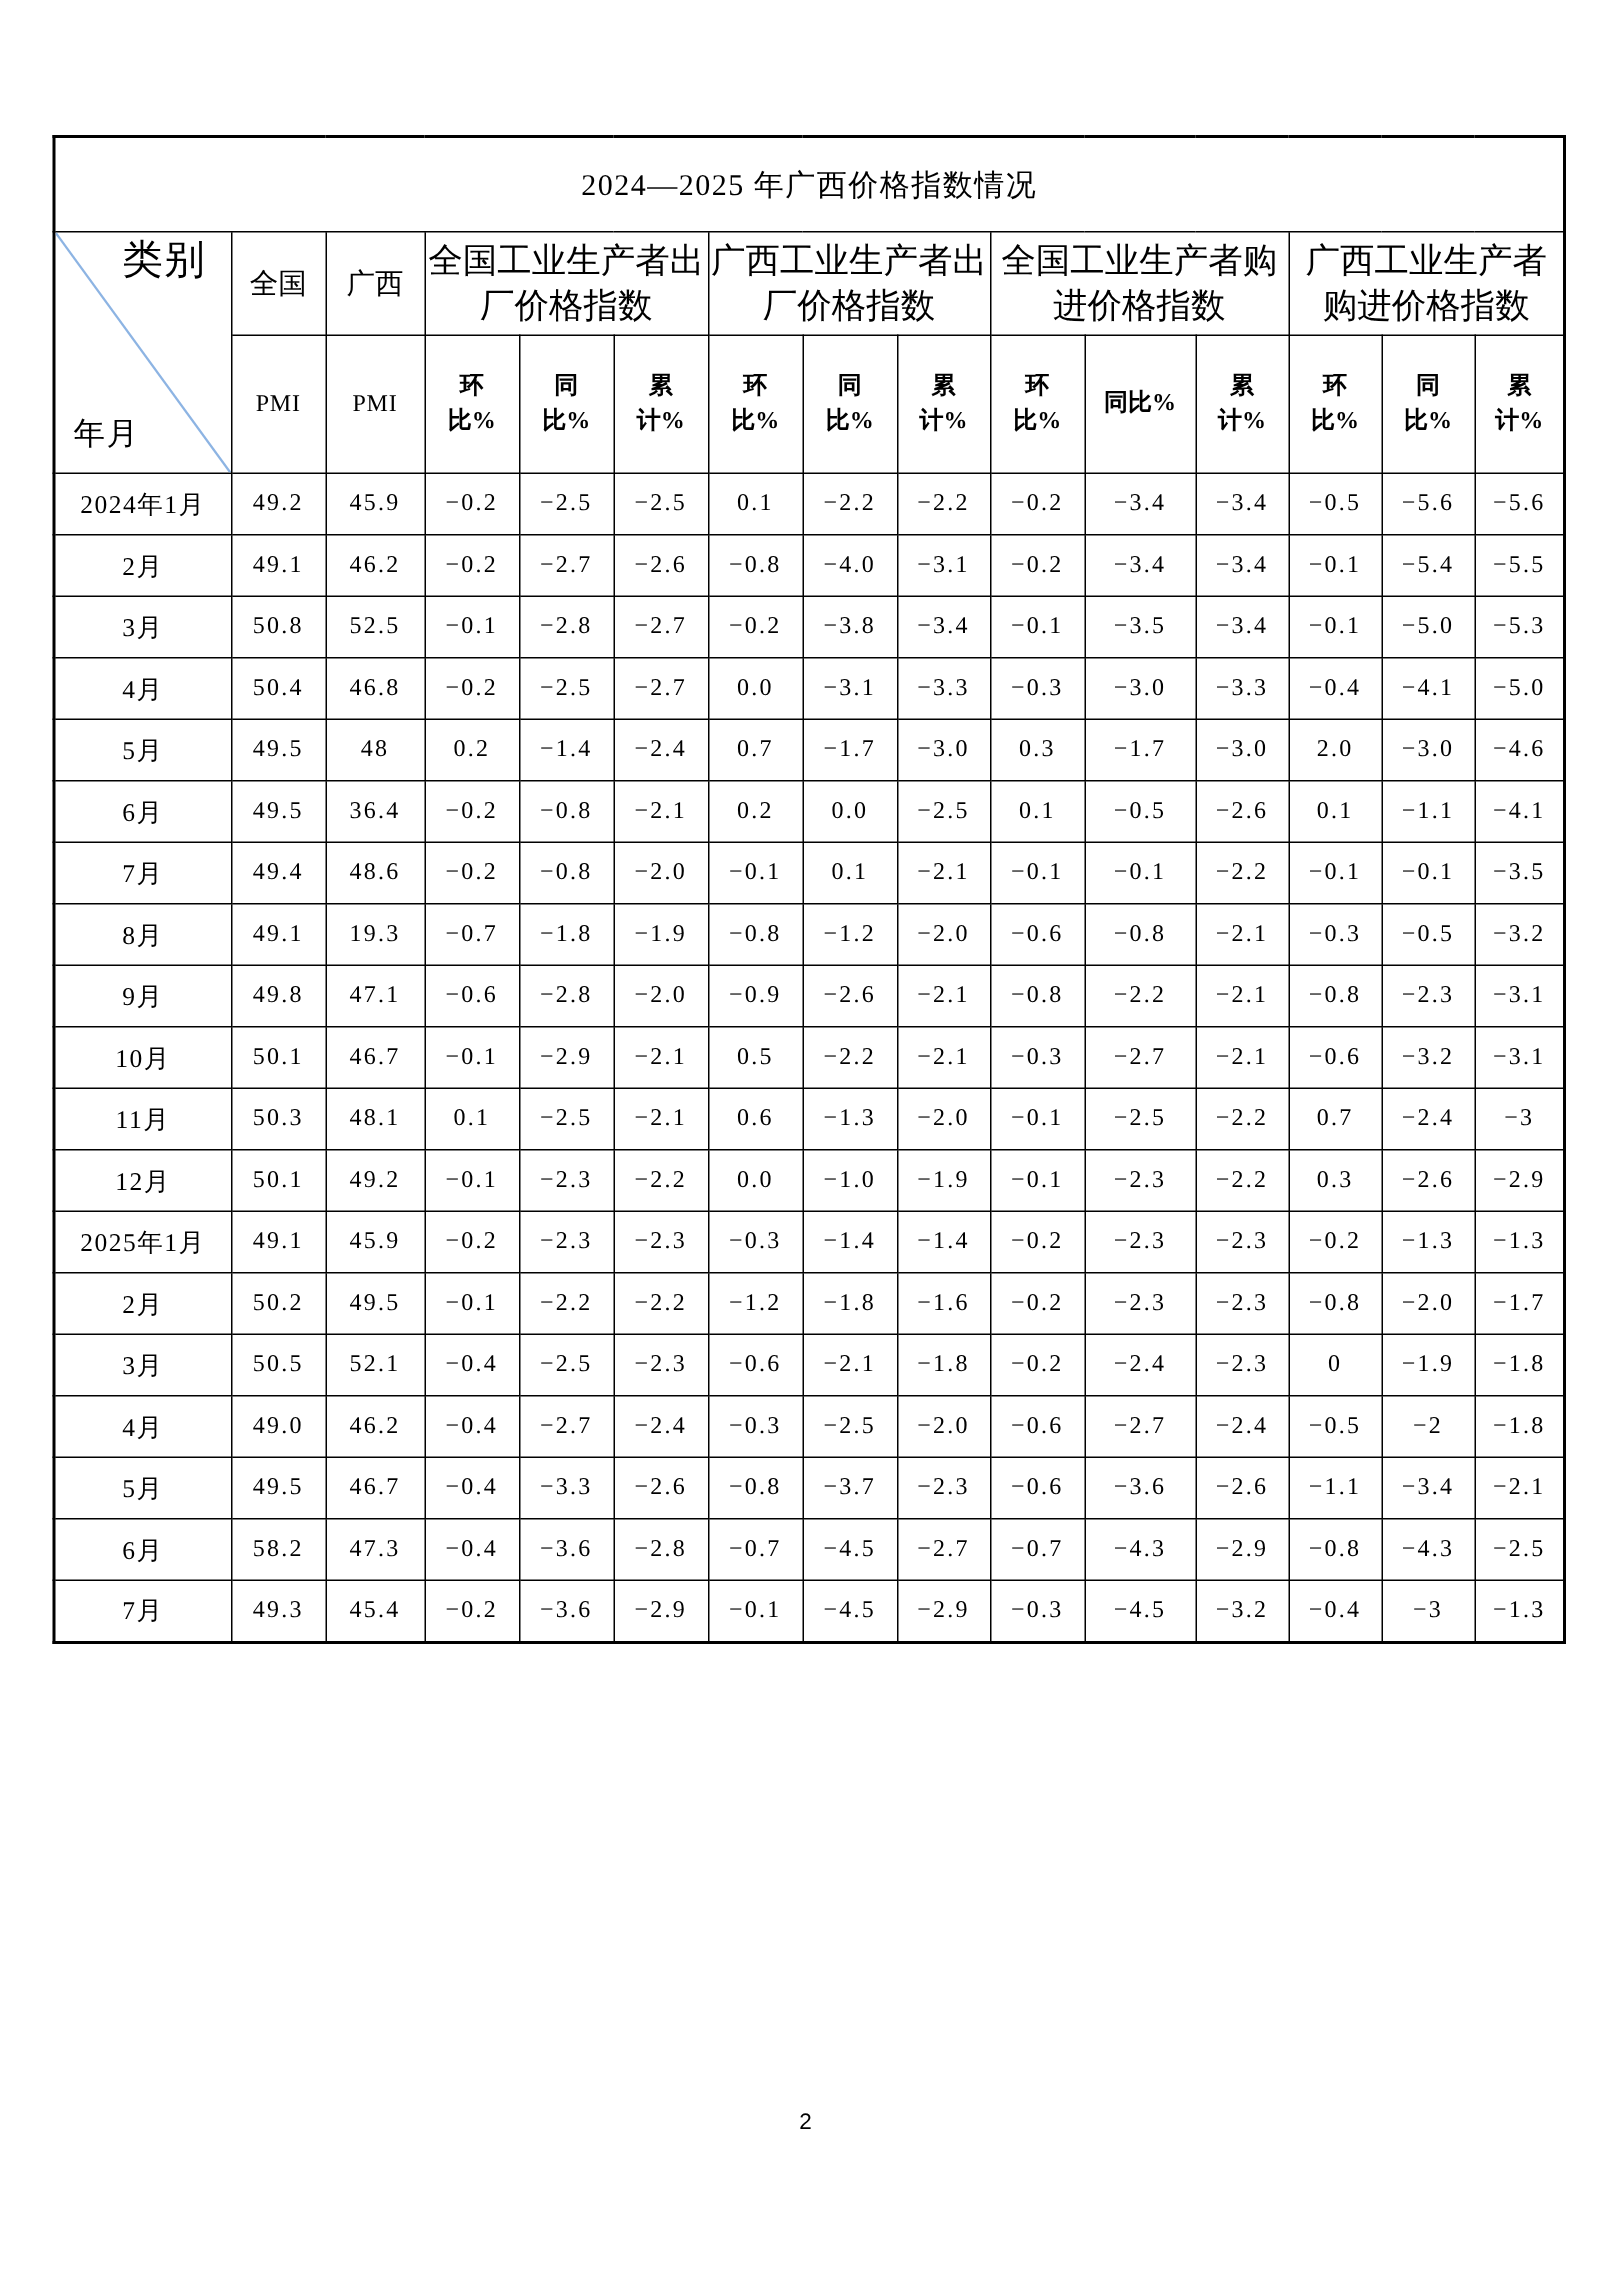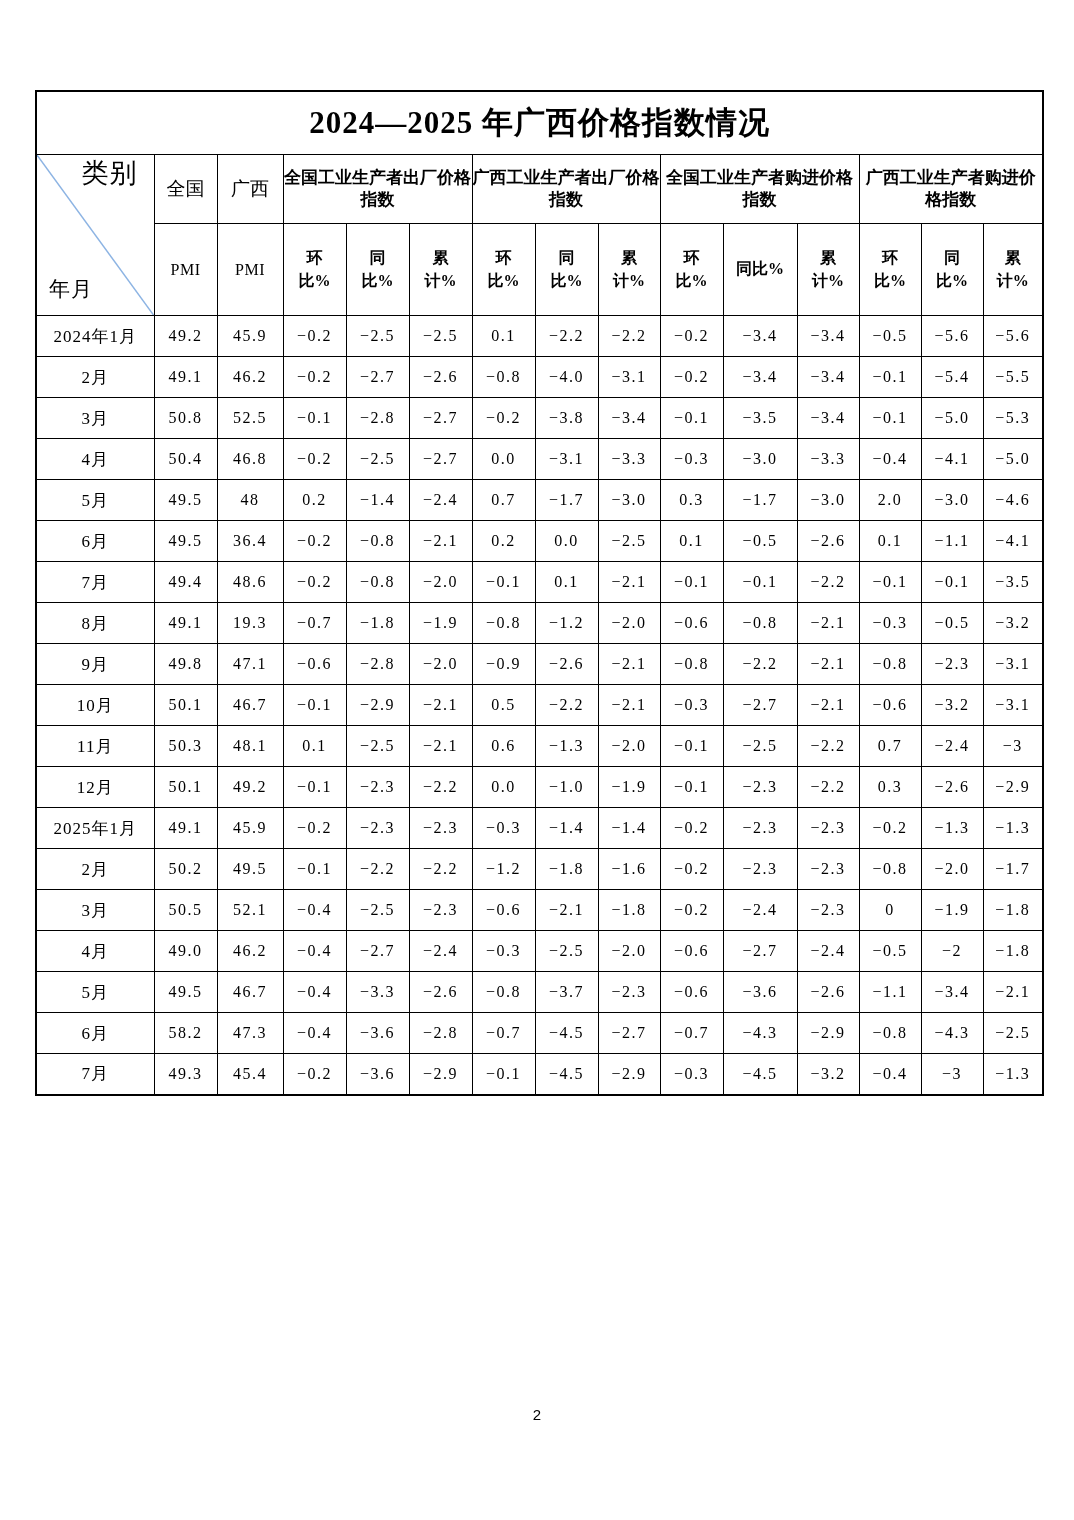--- a/index.html
+++ b/index.html
@@ -20,29 +20,29 @@
   }
   table.price-table td {
     border: 1px solid #000;
     text-align: center;
     vertical-align: middle;
     padding: 0;
     overflow: hidden;
   }
   td.title-cell {
     height: 62px;
-    font-size: 31px;
-    font-weight: bold;
+    font-size: 20px;
+    font-weight: normal;
     letter-spacing: 1px;
   }
   td.region-cell { height: 68px; font-size: 19px; margin-left: 25px; }
   td.group-cell {
     height: 68px;
-    font-size: 17px;
-    font-weight: bold;
+    font-size: 23px;
+    font-weight: normal;
     line-height: 1.3;
     padding: 0 8px;
   }
   td.pmi-cell { height: 91px; font-size: 16px; letter-spacing: 0.5px; }
   td.sub-cell {
     height: 91px;
     font-size: 16px;
     font-weight: bold;
     line-height: 1.4;
     white-space: pre-line;

